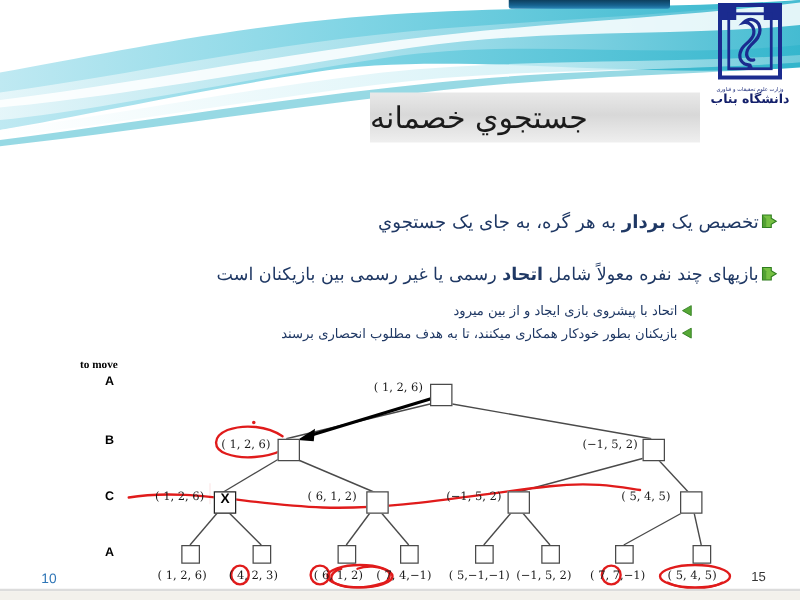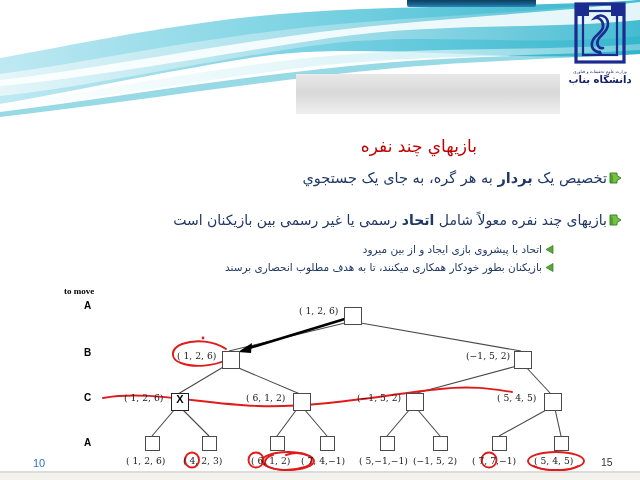--- a/index.html
+++ b/index.html
@@ -129,22 +129,22 @@
       <path d="M42,2 L55,2 L55,14 L42,14 Z" fill="#1b2b8f"></path>
       <rect x="14" y="9" width="34" height="44" fill="none" stroke="#1b2b8f" stroke-width="2.2"></rect>
       <path d="M31,50 C24,50 21,44 24,38 C26,33 33,31 34,25 C35,19 30,15 26,16 C31,11 39,14 39,22 C39,30 31,33 29,38 C27,43 30,47 34,46" fill="none" stroke="#1b2b8f" stroke-width="2.6" stroke-linecap="round"></path>
       <circle cx="31" cy="52" r="2" fill="#1b2b8f"></circle>
     </svg>
     <div class="logo-sub1">وزارت علوم تحقیقات و فناوری</div>
     <div class="logo-sub2">دانشگاه بناب</div>
   </div>
 
   <div class="title-band"></div>
-
-  <div class="redhead">بازیهاي چند نفره</div>
+  <div class="title-text">جستجوي خصمانه</div>
+
 
   <div class="blueline l1">
     <span class="bullet-arrow">
       <svg width="13" height="12" viewBox="0 0 13 12">
         <path d="M1,1 L8,1 L8,3.5 L12,6 L8,8.5 L8,11 L1,11 Z" fill="#76c043" stroke="#2e7d1f" stroke-width="0.9"></path>
         <path d="M1,1 L4,4 L4,11 L1,11 Z" fill="#3f8f2a" opacity="0.65"></path>
       </svg>
     </span><span>تخصیص یک </span><span class="bold">بردار</span><span> به هر گره، به جای یک جستجوي</span>
   </div>
 

